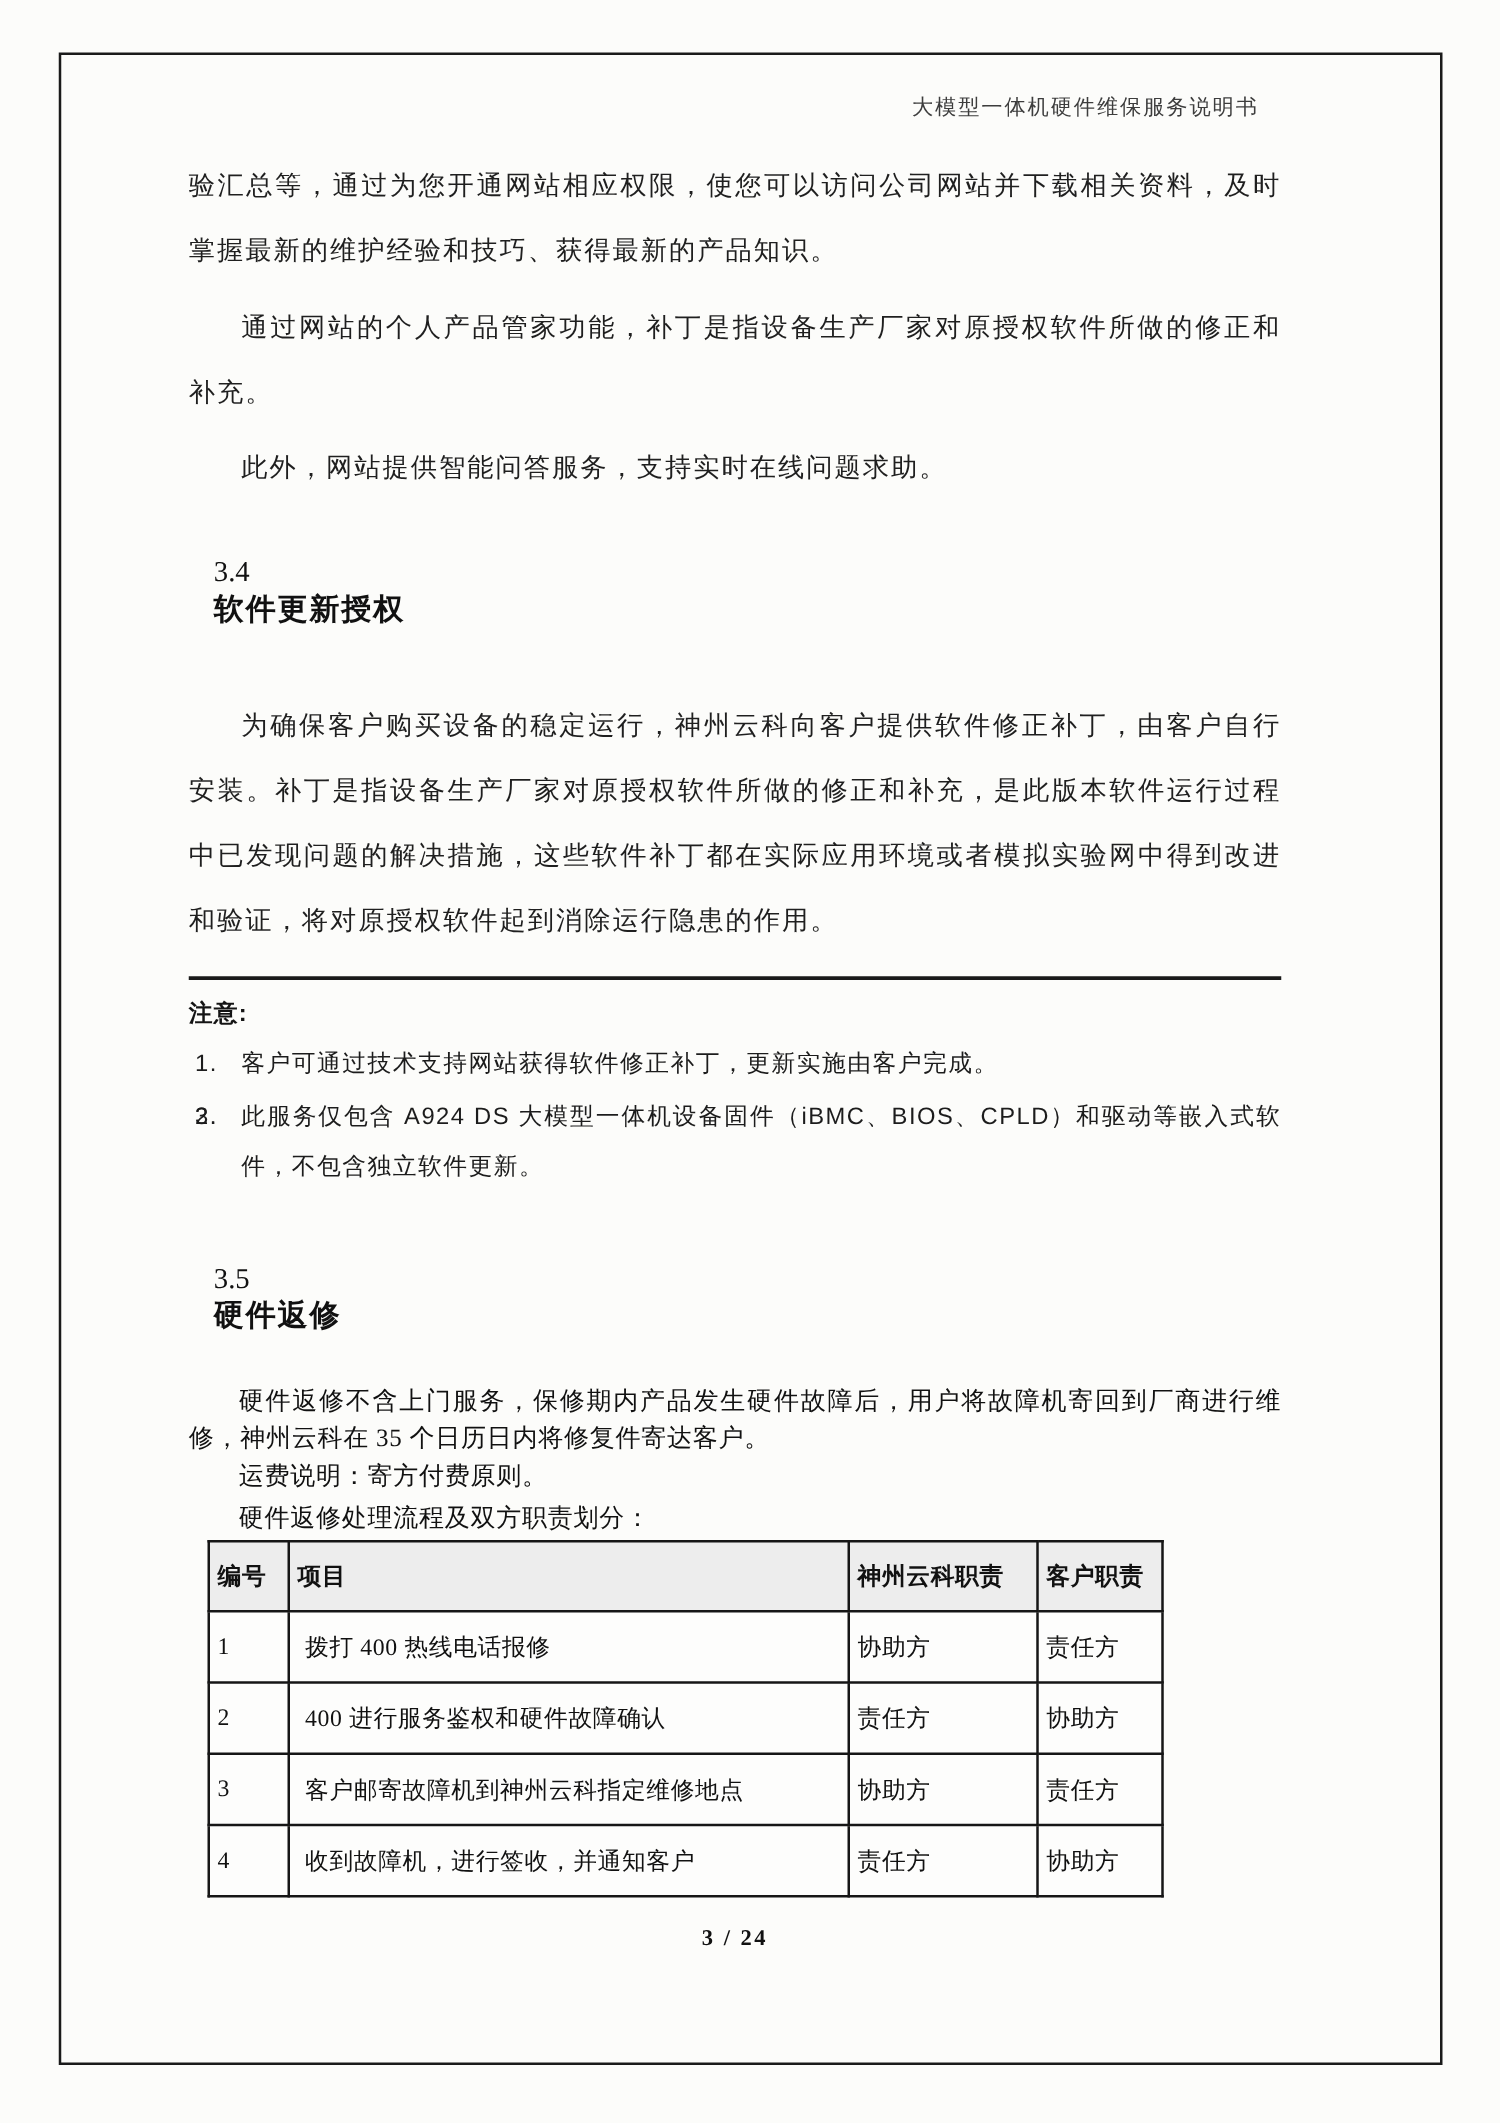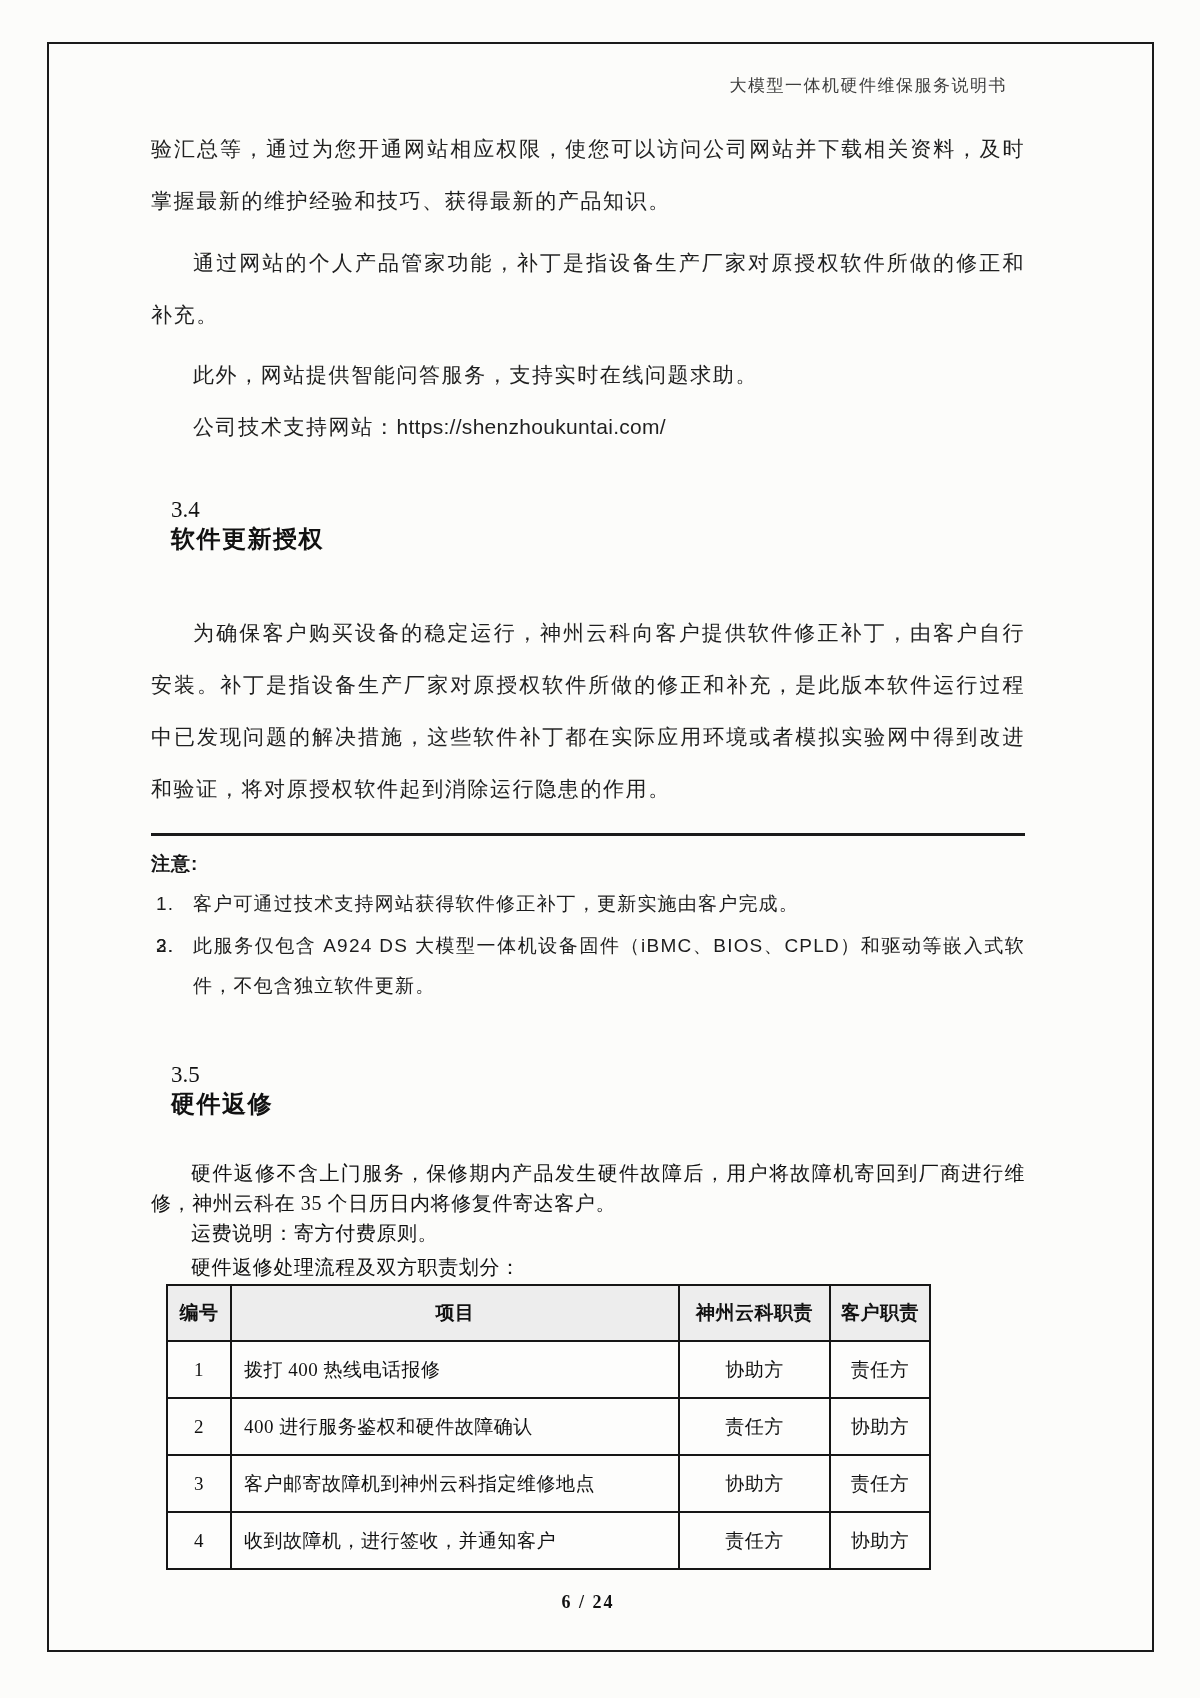--- a/index.html
+++ b/index.html
@@ -111,21 +111,21 @@
     margin-left: 15px;
     width: 763px;
     border-collapse: collapse;
     table-layout: fixed;
     font-family: "Liberation Serif", serif;
     font-size: 19px;
     color: #111;
   }
   table.repair th, table.repair td {
     border: 2px solid #161616;
-    text-align: center;
+    text-align: left;
     vertical-align: middle;
     letter-spacing: 0.5px;
     padding: 0 6px;
   }
   table.repair th {
     background: #ededed;
     font-weight: 700;
     height: 54px;
   }
   table.repair td { height: 55px; background: #fdfdfc; }
@@ -148,21 +148,20 @@
 
 <div class="page-border"></div>
 
 <div class="content">
 
   <div class="doc-header">大模型一体机硬件维保服务说明书</div>
 
   <div class="para p1">验汇总等，通过为您开通网站相应权限，使您可以访问公司网站并下载相关资料，及时掌握最新的维护经验和技巧、获得最新的产品知识。</div>
   <div class="para p2 indent">通过网站的个人产品管家功能，补丁是指设备生产厂家对原授权软件所做的修正和补充。</div>
   <div class="para p3 indent">此外，网站提供智能问答服务，支持实时在线问题求助。</div>
-  <div class="para p4 indent"><span>公司技术支持网站：</span><span class="url">https://shenzhoukuntai.com/</span></div>
 
   <div class="section-heading h34">
     <span class="num">3.4</span>
     <span class="title">软件更新授权</span>
   </div>
 
   <div class="para pE indent">为确保客户购买设备的稳定运行，神州云科向客户提供软件修正补丁，由客户自行安装。补丁是指设备生产厂家对原授权软件所做的修正和补充，是此版本软件运行过程中已发现问题的解决措施，这些软件补丁都在实际应用环境或者模拟实验网中得到改进和验证，将对原授权软件起到消除运行隐患的作用。</div>
 
   <hr class="note-divider">
 
@@ -227,15 +226,15 @@
       </tr>
       <tr>
         <td>4</td>
         <td class="item-cell">收到故障机，进行签收，并通知客户</td>
         <td>责任方</td>
         <td>协助方</td>
       </tr>
     </tbody>
   </table>
 
-  <div class="doc-footer">6 / 24</div>
+  <div class="doc-footer">3 / 24</div>
 
 </div>
 
 </body></html>

